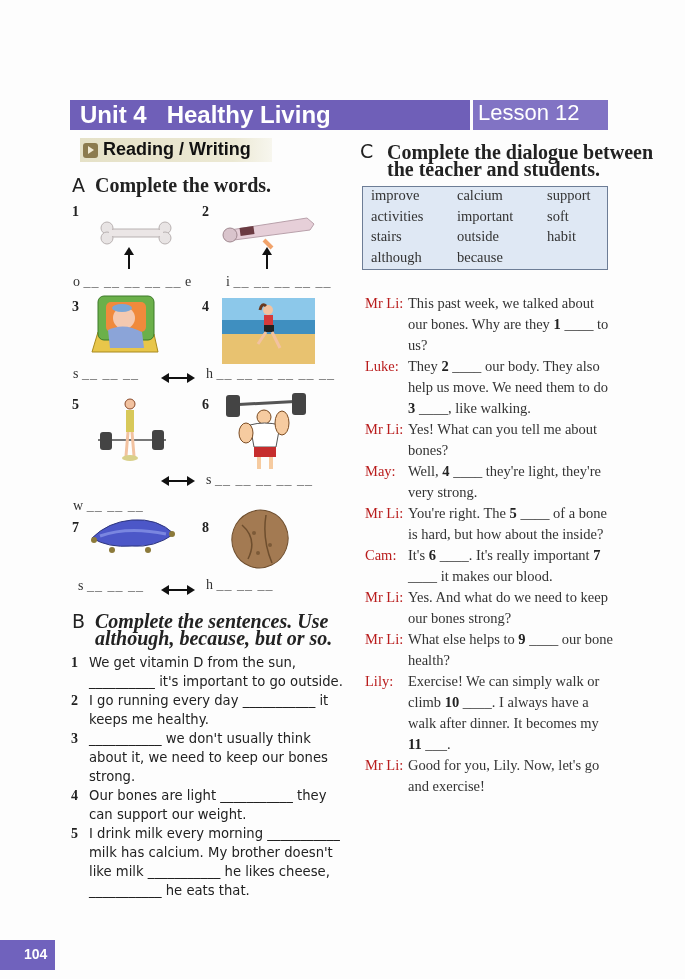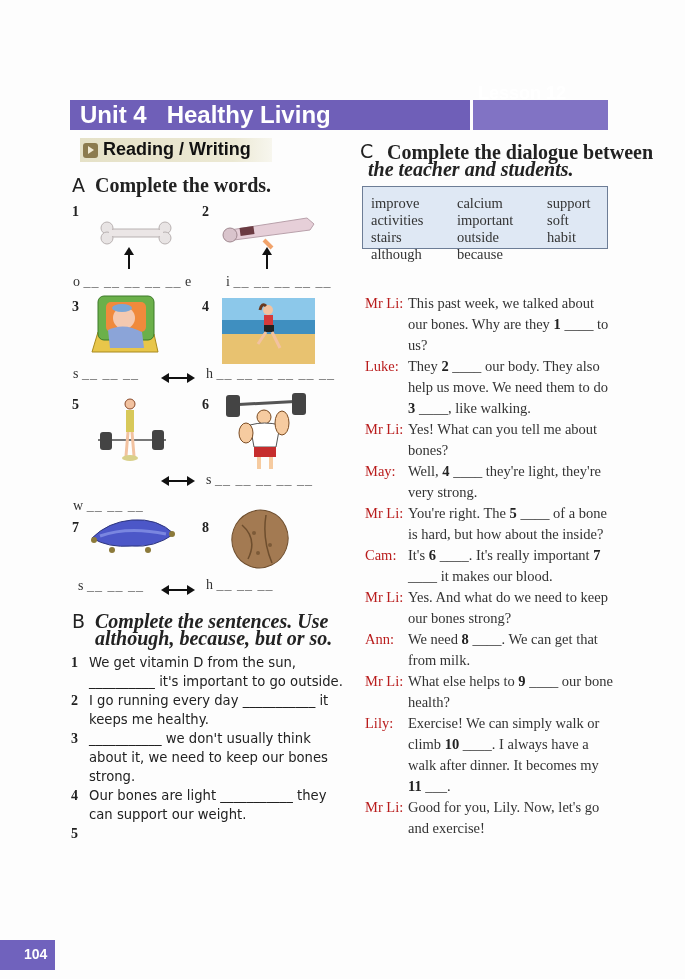--- a/index.html
+++ b/index.html
@@ -2,21 +2,21 @@
 <html><head>
 <meta charset="utf-8">
 <style>
   * { box-sizing: border-box; margin: 0; padding: 0; }
   html, body { width: 685px; height: 979px; background: #fdfdfd; overflow: hidden; }
   body { position: relative; font-family: "Liberation Serif", serif; color: #222; }
 
   .header-bar { position: absolute; left: 70px; top: 100px; width: 538px; height: 30px; background: #6f5fb8; }
   .unit-title { position: absolute; left: 80px; top: 101px; font-family: "Liberation Sans", sans-serif; font-weight: bold; font-size: 24px; color: #fff; }
   .lesson-box { position: absolute; left: 470px; top: 100px; width: 138px; height: 30px; background: #8173c4; border-left: 3px solid #fdfdfd; }
-  .lesson-title { position: absolute; left: 478px; top: 83px; font-family: "Liberation Sans", sans-serif; font-weight: bold; font-size: 18px; color: #fff; }
+  .lesson-title { position: absolute; left: 478px; top: 100px; font-family: "Liberation Sans", sans-serif; font-weight: normal; font-size: 22px; color: #fff; }
 
   .rw-banner { position: absolute; left: 80px; top: 138px; width: 192px; height: 24px; background: linear-gradient(90deg, #e5e1c7 0%, #ece9d4 80%, #f7f6ee 100%); }
   .rw-icon { position: absolute; left: 83px; top: 143px; width: 15px; height: 15px; background: #8c7b4e; border-radius: 3px; }
   .rw-icon::after { content: ""; position: absolute; left: 5px; top: 3px; border-left: 6px solid #f1ead3; border-top: 4.5px solid transparent; border-bottom: 4.5px solid transparent; }
   .rw-label { position: absolute; left: 103px; top: 139px; font-family: "Liberation Sans", sans-serif; font-weight: bold; font-size: 18px; color: #111; }
 
   .sec-letter { position: absolute; font-family: "DejaVu Sans", sans-serif; font-size: 19px; color: #222; }
   .sec-title { position: absolute; font-family: "Liberation Serif", serif; font-weight: bold; font-size: 20px; color: #222; line-height: 18px; }
 
   .num { position: absolute; font-family: "Liberation Serif", serif; font-weight: bold; font-size: 14px; color: #222; }
@@ -27,21 +27,21 @@
   .arrow-up { position: absolute; width: 2px; height: 16px; background: #111; }
   .arrow-up::before { content: ""; position: absolute; left: -4px; top: -6px; border-bottom: 8px solid #111; border-left: 5px solid transparent; border-right: 5px solid transparent; }
   .dbl-arrow { position: absolute; width: 30px; height: 2px; background: #111; }
   .dbl-arrow::before { content: ""; position: absolute; left: -2px; top: -4px; border-right: 8px solid #111; border-top: 5px solid transparent; border-bottom: 5px solid transparent; }
   .dbl-arrow::after { content: ""; position: absolute; right: -2px; top: -4px; border-left: 8px solid #111; border-top: 5px solid transparent; border-bottom: 5px solid transparent; }
 
   .b-list { position: absolute; left: 71px; top: 653px; width: 275px; font-family: "DejaVu Sans", sans-serif; font-size: 13.2px; color: #222; line-height: 19px; }
   .b-item { position: relative; padding-left: 18px; }
   .b-item .bn { position: absolute; left: 0; top: 0; font-family: "Liberation Serif", serif; font-weight: bold; font-size: 14px; }
 
-  .wordbox { position: absolute; left: 362px; top: 186px; width: 246px; height: 63px; background: #dfe8f4; border: 1px solid #6d7d96; padding: 8px 8px; display: grid; grid-template-columns: 86px 90px 60px; font-family: "Liberation Serif", serif; font-size: 14.5px; color: #333; line-height: 17px; }
+  .wordbox { position: absolute; left: 362px; top: 186px; width: 246px; height: 84px; background: #dfe8f4; border: 1px solid #6d7d96; padding: 0 8px; display: grid; grid-template-columns: 86px 90px 60px; font-family: "Liberation Serif", serif; font-size: 14.5px; color: #333; line-height: 17px; }
 
   .dialogue { position: absolute; left: 361px; top: 293px; width: 255px; font-family: "Liberation Serif", serif; font-size: 14.5px; color: #333; line-height: 21px; }
   .d-line { position: relative; padding-left: 47px; }
   .d-speaker { position: absolute; left: 4px; top: 0; font-weight: normal; color: #b91c1c; }
   .d-text b { font-weight: bold; color: #222; }
 
   .page-tab { position: absolute; left: 0; top: 940px; width: 55px; height: 30px; background: #7062bd; }
   .page-num { position: absolute; left: 24px; top: 946px; font-family: "Liberation Sans", sans-serif; font-weight: bold; font-size: 14px; color: #fff; }
 </style>
 </head>
@@ -182,26 +182,26 @@
 
 <div class="sec-letter" style="left:72px;top:610px;">B</div>
 <div class="sec-title" style="left:95px;top:612px;font-style:italic;">Complete the sentences. Use</div>
 <div class="sec-title" style="left:95px;top:629px;font-style:italic;">although, because, but or so.</div>
 
 <div class="b-list">
   <div class="b-item"><span class="bn">1</span><span>We get vitamin D from the sun, __________ it's important to go outside.</span></div>
   <div class="b-item"><span class="bn">2</span><span>I go running every day ___________ it keeps me healthy.</span></div>
   <div class="b-item"><span class="bn">3</span><span>___________ we don't usually think about it, we need to keep our bones strong.</span></div>
   <div class="b-item"><span class="bn">4</span><span>Our bones are light ___________ they can support our weight.</span></div>
-  <div class="b-item"><span class="bn">5</span></div>
+  <div class="b-item"><span class="bn">5</span><span>I drink milk every morning ___________ milk has calcium. My brother doesn't like milk ___________ he likes cheese, ___________ he eats that.</span></div>
 </div>
 
 <div class="sec-letter" style="left:360px;top:140px;">C</div>
 <div class="sec-title" style="left:387px;top:143px;">Complete the dialogue between</div>
-<div class="sec-title" style="left:368px;top:160px;font-style:italic;">the teacher and students.</div>
+<div class="sec-title" style="left:387px;top:160px;">the teacher and students.</div>
 
 <div class="wordbox">
   <span>improve</span>
   <span>calcium</span>
   <span>support</span>
   <span>activities</span>
   <span>important</span>
   <span>soft</span>
   <span>stairs</span>
   <span>outside</span>
@@ -211,20 +211,19 @@
 </div>
 
 <div class="dialogue" id="dialogue">
     <div class="d-line"><span class="d-speaker">Mr Li:</span><span class="d-text">This past week, we talked about our bones. Why are they <b>1</b> ____ to us?</span></div>
     <div class="d-line"><span class="d-speaker">Luke:</span><span class="d-text">They <b>2</b> ____ our body. They also help us move. We need them to do <b>3</b> ____, like walking.</span></div>
     <div class="d-line"><span class="d-speaker">Mr Li:</span><span class="d-text">Yes! What can you tell me about bones?</span></div>
     <div class="d-line"><span class="d-speaker">May:</span><span class="d-text">Well, <b>4</b> ____ they're light, they're very strong.</span></div>
     <div class="d-line"><span class="d-speaker">Mr Li:</span><span class="d-text">You're right. The <b>5</b> ____ of a bone is hard, but how about the inside?</span></div>
     <div class="d-line"><span class="d-speaker">Cam:</span><span class="d-text">It's <b>6</b> ____. It's really important <b>7</b> ____ it makes our blood.</span></div>
     <div class="d-line"><span class="d-speaker">Mr Li:</span><span class="d-text">Yes. And what do we need to keep our bones strong?</span></div>
-    <div class="d-line"><span class="d-speaker">Ann:</span><span class="d-text">We need <b>8</b> ____. We can get that from milk.</span></div>
     <div class="d-line"><span class="d-speaker">Mr Li:</span><span class="d-text">What else helps to <b>9</b> ____ our bone health?</span></div>
     <div class="d-line"><span class="d-speaker">Lily:</span><span class="d-text">Exercise! We can simply walk or climb <b>10</b> ____. I always have a walk after dinner. It becomes my <b>11</b> ___.</span></div>
     <div class="d-line"><span class="d-speaker">Mr Li:</span><span class="d-text">Good for you, Lily. Now, let's go and exercise!</span></div>
   </div>
 
 <div class="page-tab"></div>
 <div class="page-num">104</div>
 
 </body></html>

